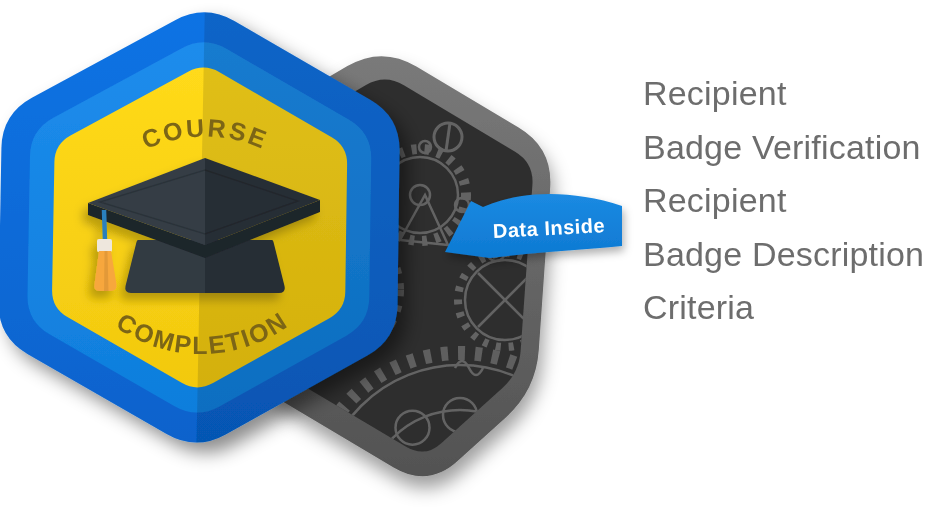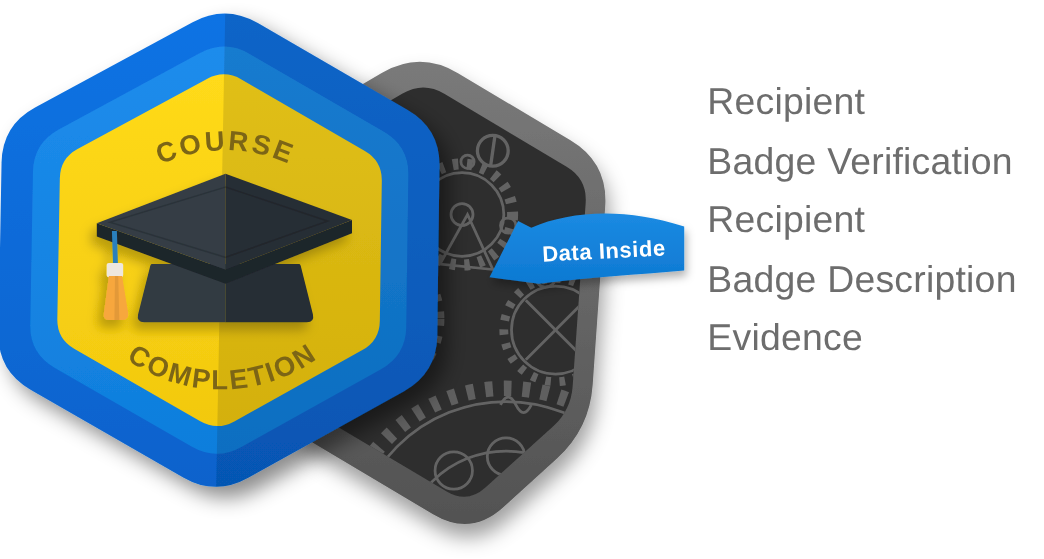--- a/index.html
+++ b/index.html
@@ -147,15 +147,15 @@
     </text>
   </g>
 </svg>
 
 
 <div class="fields">
   <div class="field">Recipient</div>
   <div class="field">Badge Verification</div>
   <div class="field">Recipient</div>
   <div class="field">Badge Description</div>
-  <div class="field">Evidence</div>
+  <div class="field">Criteria</div>
 </div>
 </div>
 
 </body></html>

